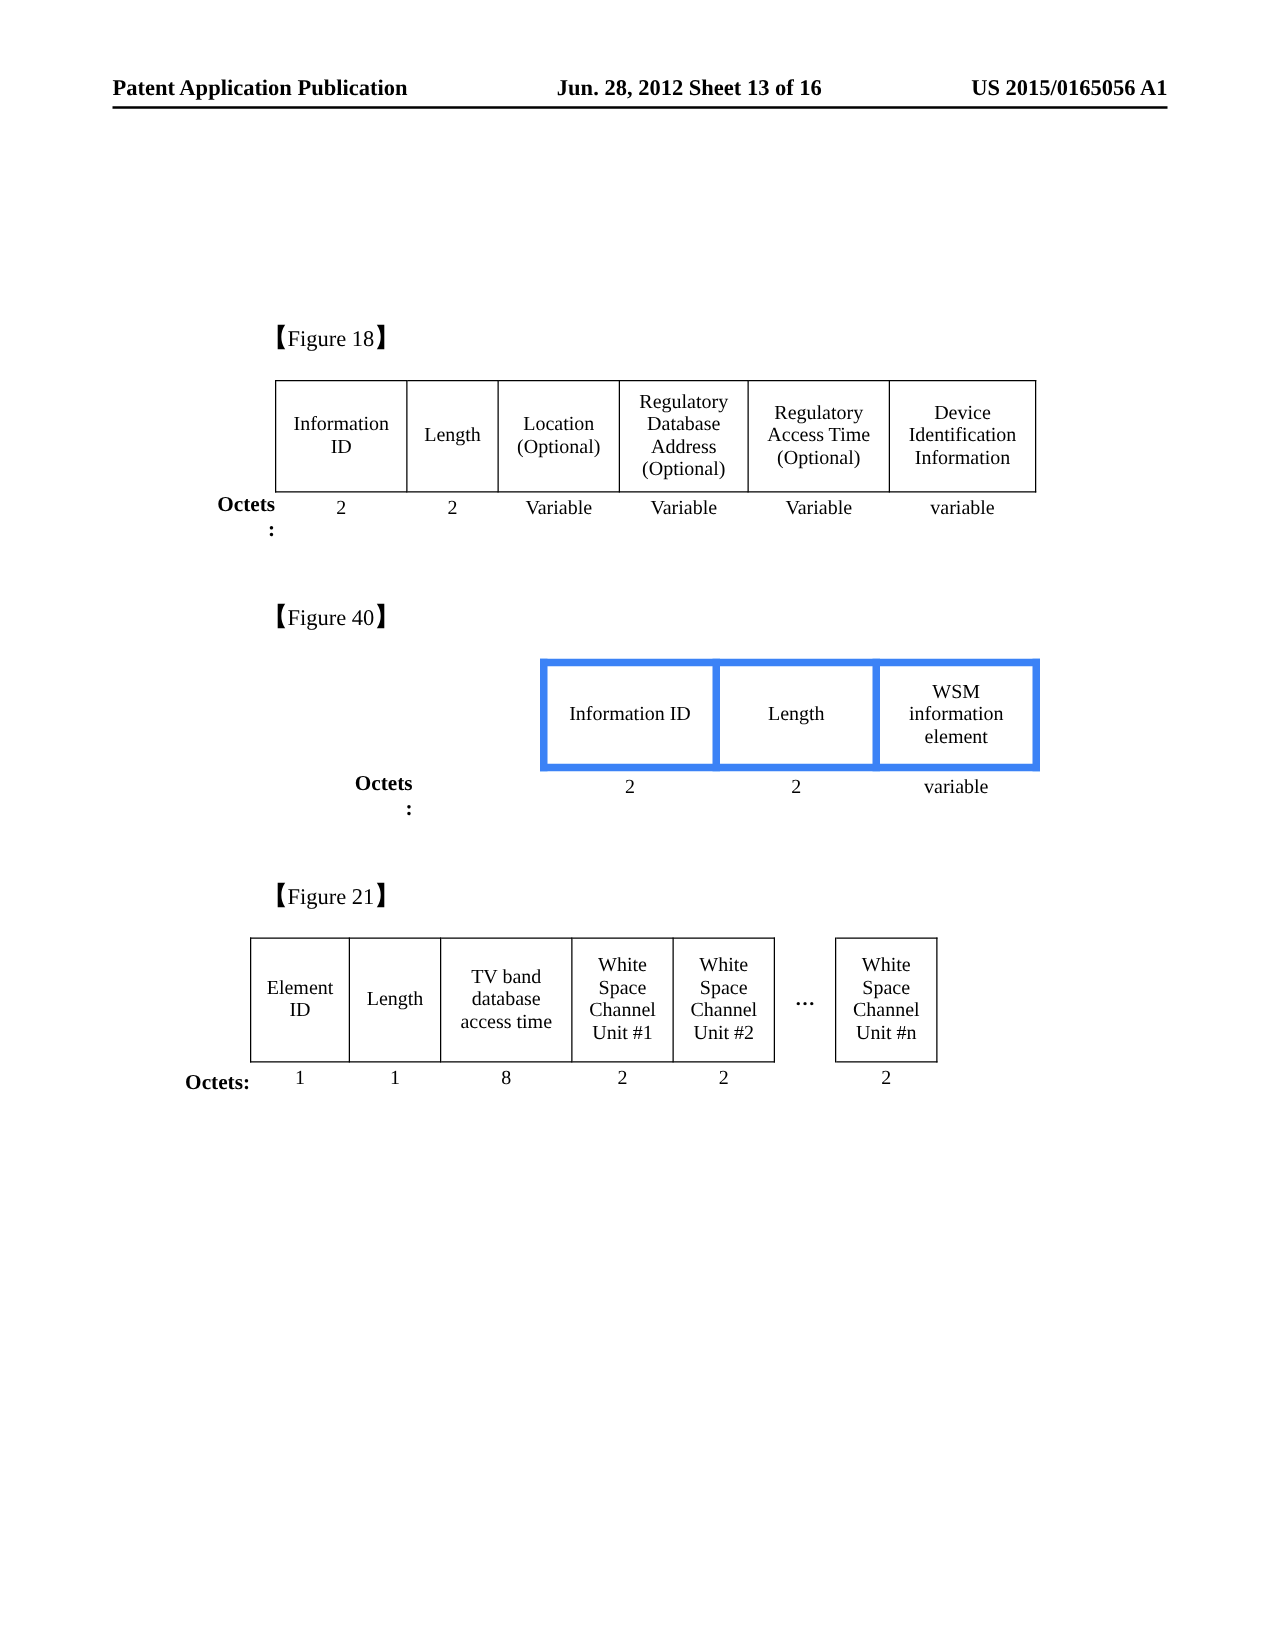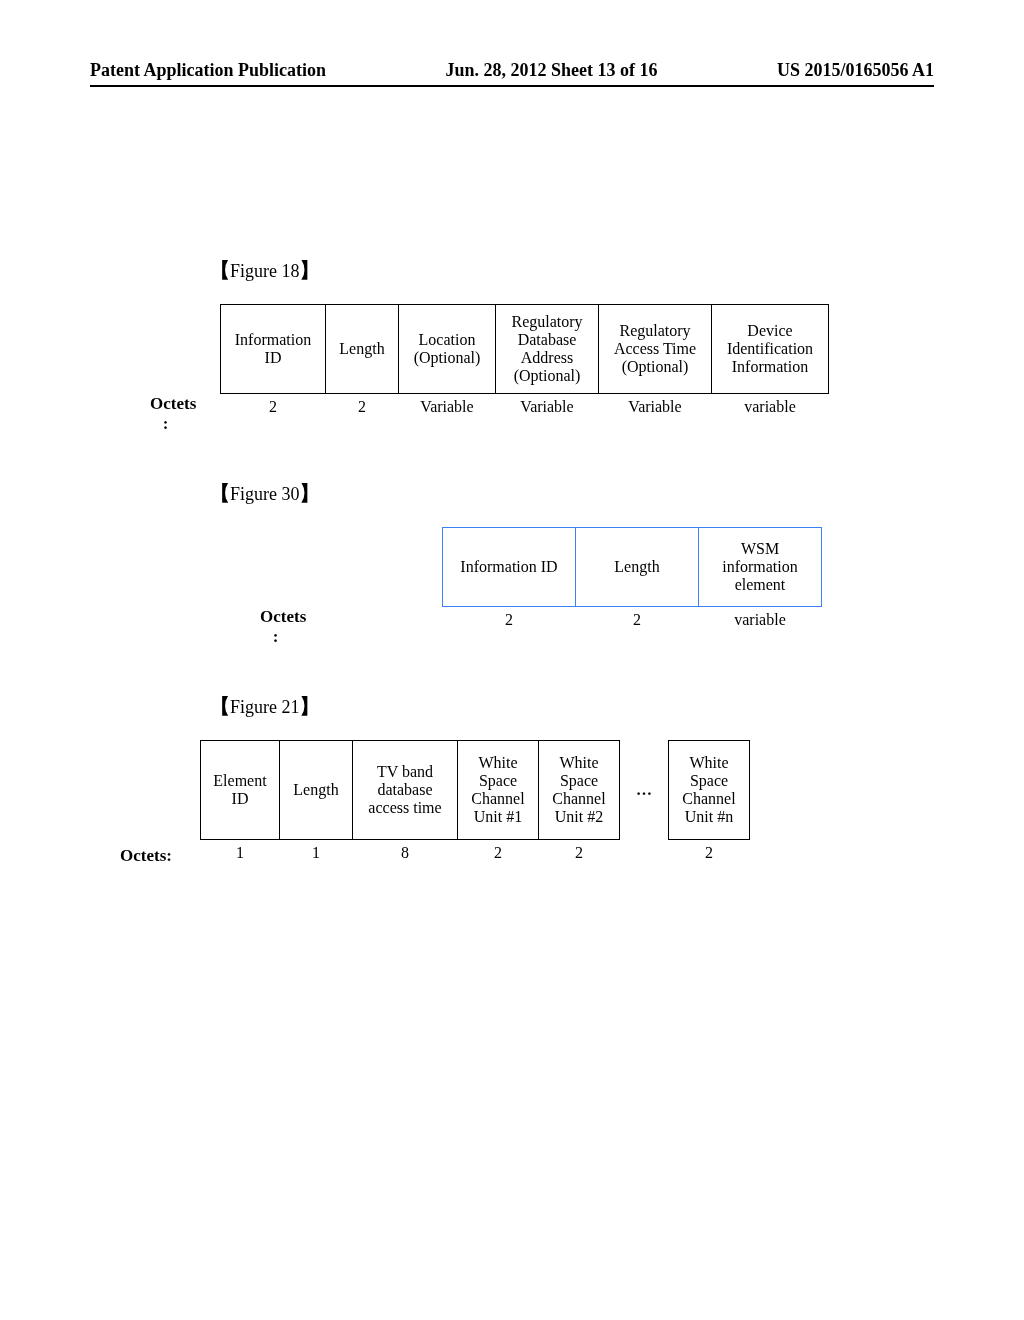--- a/index.html
+++ b/index.html
@@ -37,21 +37,21 @@
   .fig-block {
     margin-bottom: 60px;
   }
   .tbl-wrap {
     display: flex;
     align-items: flex-start;
   }
   .octets-label {
     font-size: 17px;
     font-weight: bold;
-    text-align: left;
+    text-align: right;
     white-space: pre;
     margin-top: auto;
     padding-bottom: 0;
   }
   .fig19-tbl {
     border-collapse: collapse;
     table-layout: fixed;
   }
   .fig19-tbl td, .fig19-tbl th {
     font-size: 16px;
@@ -67,21 +67,21 @@
   .fig19-tbl td {
     border: none;
   }
 
   .fig20-tbl {
     border-collapse: collapse;
     margin: 0 auto;
     table-layout: fixed;
   }
   .fig20-tbl th {
-    border: 1px solid #3b82f6;
+    border: 6px solid #3b82f6;
     font-weight: normal;
     font-size: 16px;
     text-align: center;
     vertical-align: middle;
     height: 70px;
     padding: 4px 6px;
   }
   .fig20-tbl td {
     border: none;
     font-size: 16px;
@@ -149,21 +149,21 @@
               <td>Variable</td>
               <td>variable</td>
             </tr>
       </tbody>
         </table>
     </div>
   </div>
 
   <div class="fig-block">
     <div class="fig-label">
-      <span class="bracket">【</span><span>Figure 30</span><span class="bracket">】</span>
+      <span class="bracket">【</span><span>Figure 40</span><span class="bracket">】</span>
     </div>
     <div class="tbl-wrap" style="margin-left:170px;">
       <div class="octets-label" style="width:70px;align-self:flex-end;position:relative;top:14px;">Octets
    :</div>
       <table class="fig20-tbl">
         <tbody>
             <tr id="fig20-head">
               <th style="width: 120px;">Information ID</th>
               <th style="width: 110px;">Length</th>
               <th style="width: 110px;">WSM<br>information<br>element</th>

